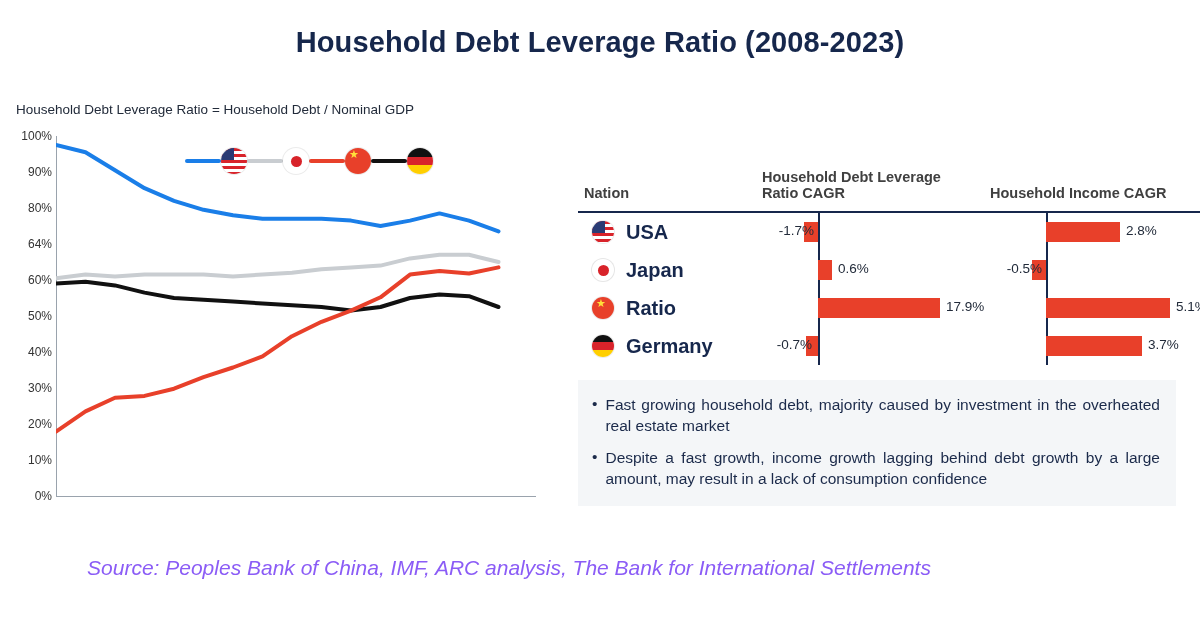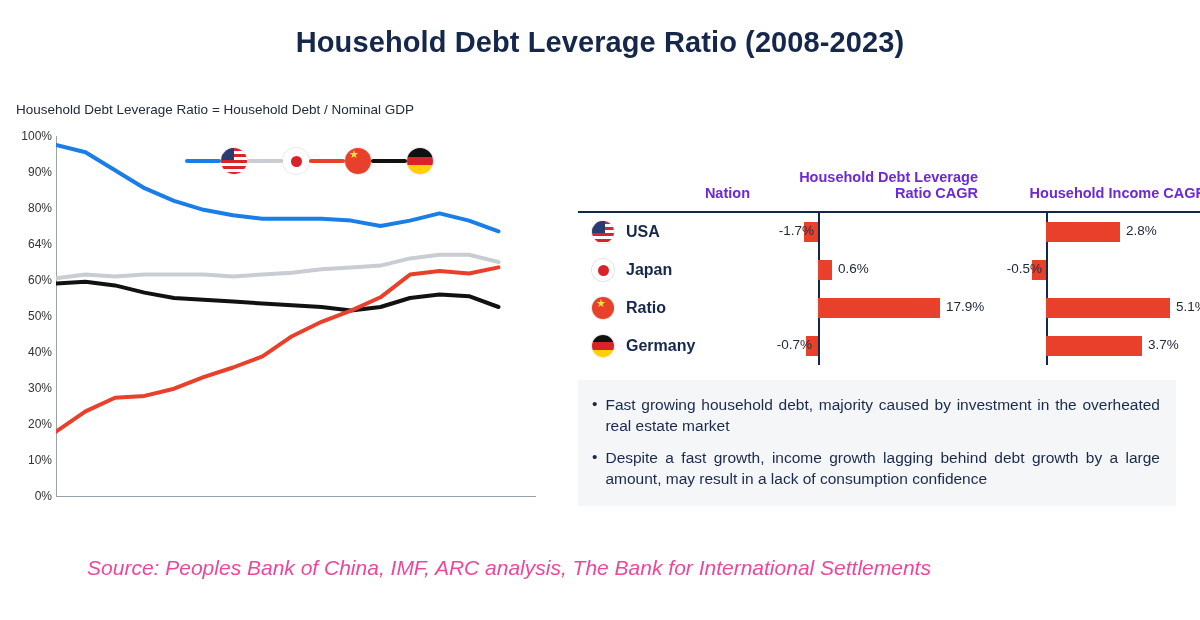--- a/index.html
+++ b/index.html
@@ -167,39 +167,39 @@
     width: 598px;
   }
   table.cagr {
     border-collapse: collapse;
     width: 598px;
     table-layout: fixed;
   }
   table.cagr th {
     font-size: 14.5px;
     font-weight: bold;
-    color: #6d28d9;
+    color: #404040;
     padding: 4px 6px 10px 6px;
-    text-align: right;
+    text-align: left;
     vertical-align: bottom;
     border-bottom: 2px solid #16274c;
   }
   table.cagr td {
     padding: 0;
     height: 38px;
     vertical-align: middle;
   }
   .nation-cell {
     display: flex;
     align-items: center;
     gap: 12px;
     padding-left: 14px;
   }
   .nation-name {
-    font-size: 16px;
+    font-size: 20px;
     font-weight: bold;
     color: #16274c;
   }
   .barcell {
     position: relative;
     height: 38px;
   }
   .zeroline {
     position: absolute;
     top: 0;
@@ -246,21 +246,21 @@
   }
   .insight b { font-weight: normal; margin-top: 19px; }
   .source {
     position: absolute;
     left: 0;
     top: 556px;
     width: 1018px;
     text-align: center;
     font-style: italic;
     font-size: 21px;
-    color: #ec4899;
+    color: #8b5cf6;
   }
 </style>
 </head>
 <body>
 
 <div class="page">
 
   <div class="title">Household Debt Leverage Ratio (2008-2023)</div>
 
   <div class="subtitle">Household Debt Leverage Ratio = Household Debt / Nominal GDP</div>

